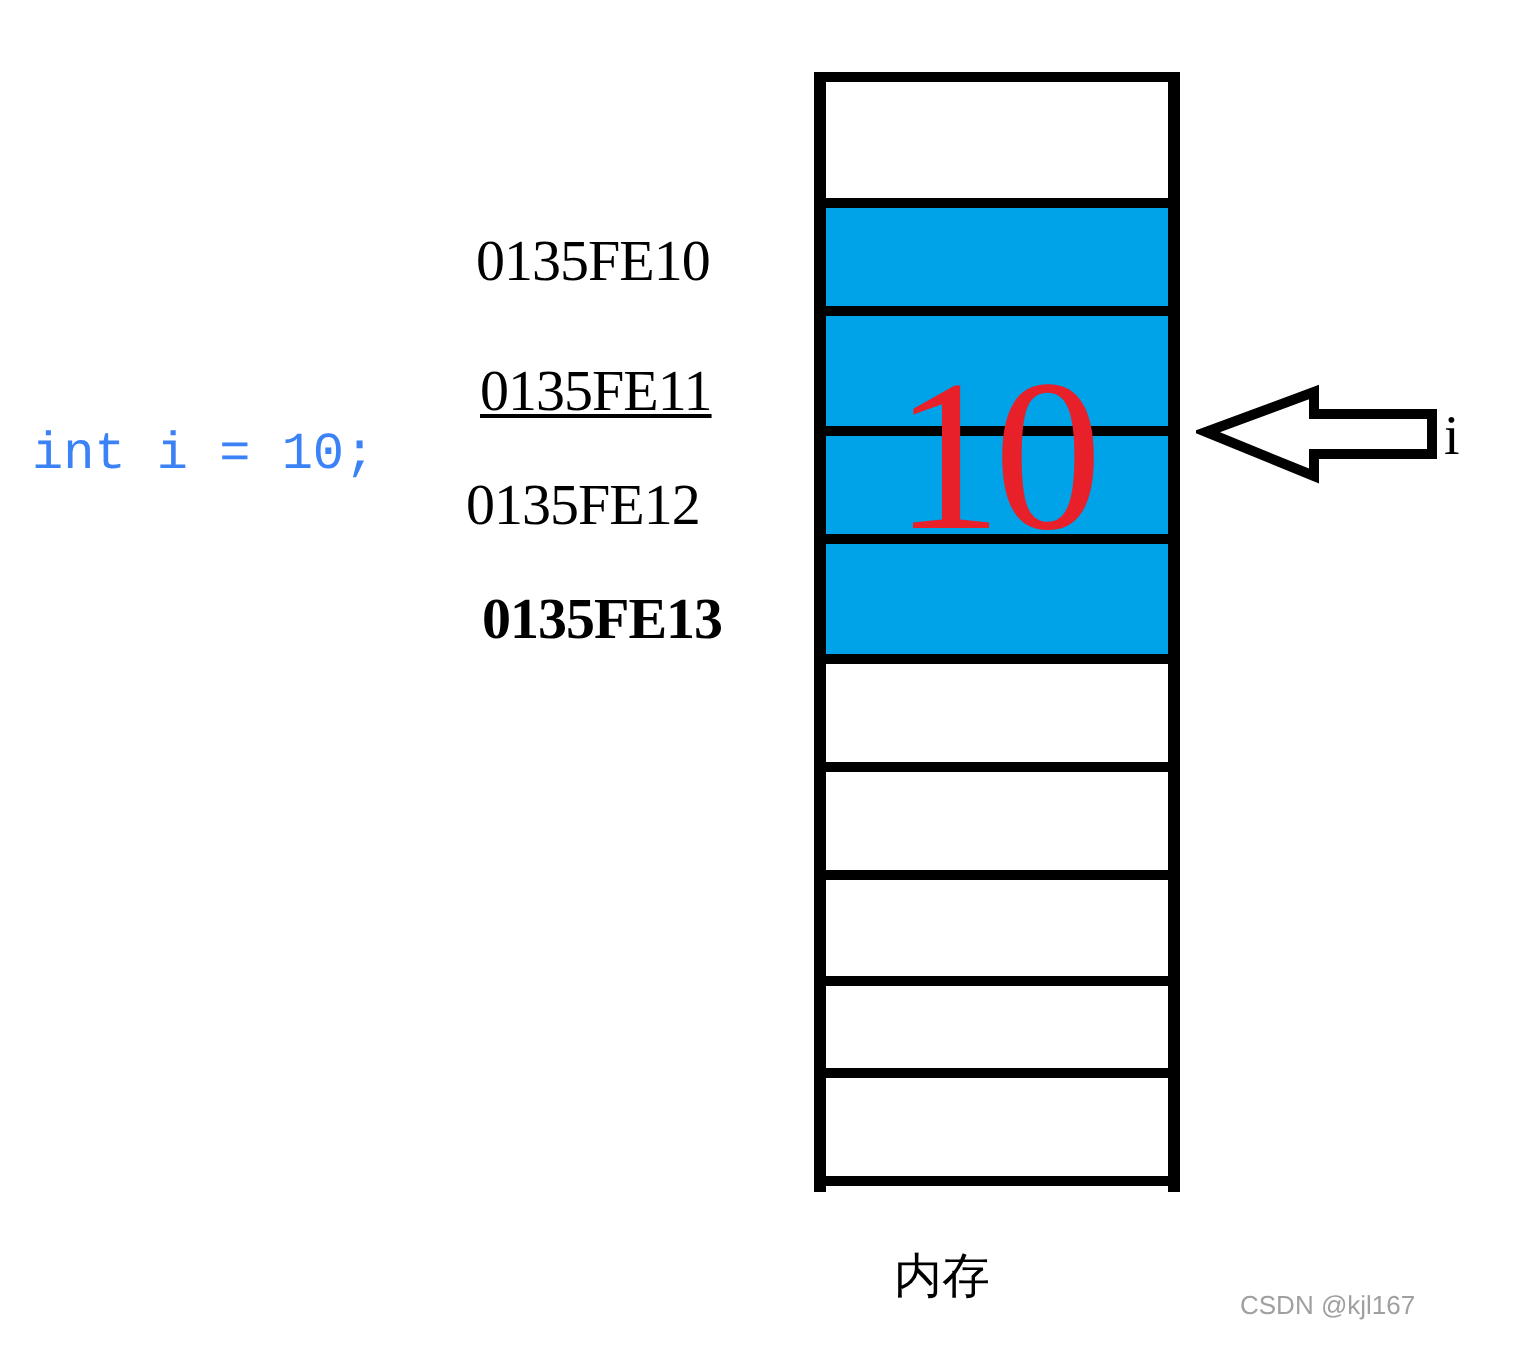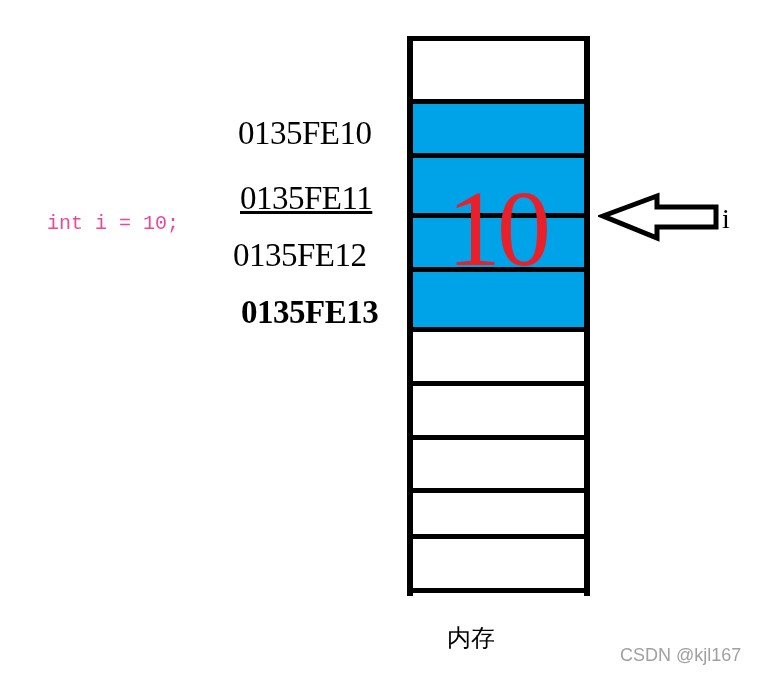--- a/index.html
+++ b/index.html
@@ -1,26 +1,26 @@
 <!DOCTYPE html>
 <html><head>
 <meta charset="utf-8">
 <style>
   html, body { margin:0; padding:0; background:#ffffff; }
   body { width:762px; height:677px; position:relative; overflow:hidden; font-family:"Liberation Serif", serif; }
   .abs { position:absolute; }
   .cell { position:absolute; left:407px; width:183px; box-sizing:border-box; }
   .hline { position:absolute; left:407px; width:183px; height:5px; background:#000; }
   .vline { position:absolute; width:6px; background:#000; }
-  .addr { position:absolute; font-family:"Liberation Serif", serif; font-size:33px; color:#000; letter-spacing:-0.5px; }
-  .code { position:absolute; left:16px; top:212px; font-family:"Liberation Mono", monospace; font-size:20px; color:#ec4899;margin-left:31px; }
+  .addr { position:absolute; font-family:"Liberation Serif", serif; font-size:29px; color:#000; letter-spacing:-0.5px; }
+  .code { position:absolute; left:16px; top:212px; font-family:"Liberation Mono", monospace; font-size:26px; color:#3b82f6; }
   .big { position:absolute; left:447px; top:160px; font-family:"Liberation Serif", serif; font-size:108px; color:#e8202a; line-height:1; letter-spacing:-4px;margin-top:15px; }
   .ilabel { position:absolute; left:722px; top:203px; font-family:"Liberation Serif", serif; font-size:28px; color:#000; }
   .caption { position:absolute; left:447px; top:622px; font-family:Liberation Serif, serif; font-size:24px; color:#000; }
-  .wm { position:absolute; left:620px; top:645px; font-family:"Liberation Sans", sans-serif; font-size:18px; color:#a0a0a0; }
+  .wm { position:absolute; left:620px; top:645px; font-family:"Liberation Sans", sans-serif; font-size:13px; color:#a0a0a0; }
 </style>
 </head>
 <body>
 
 <div class="code">int i = 10;</div>
 
 <div class="addr" style="left:238px;top:115px;">0135FE10</div>
 <div class="addr" style="left:240px;top:180px;text-decoration:underline;">0135FE11</div>
 <div class="addr" style="left:233px;top:237px;">0135FE12</div>
 <div class="addr" style="left:241px;top:294px;font-weight:bold;">0135FE13</div>

